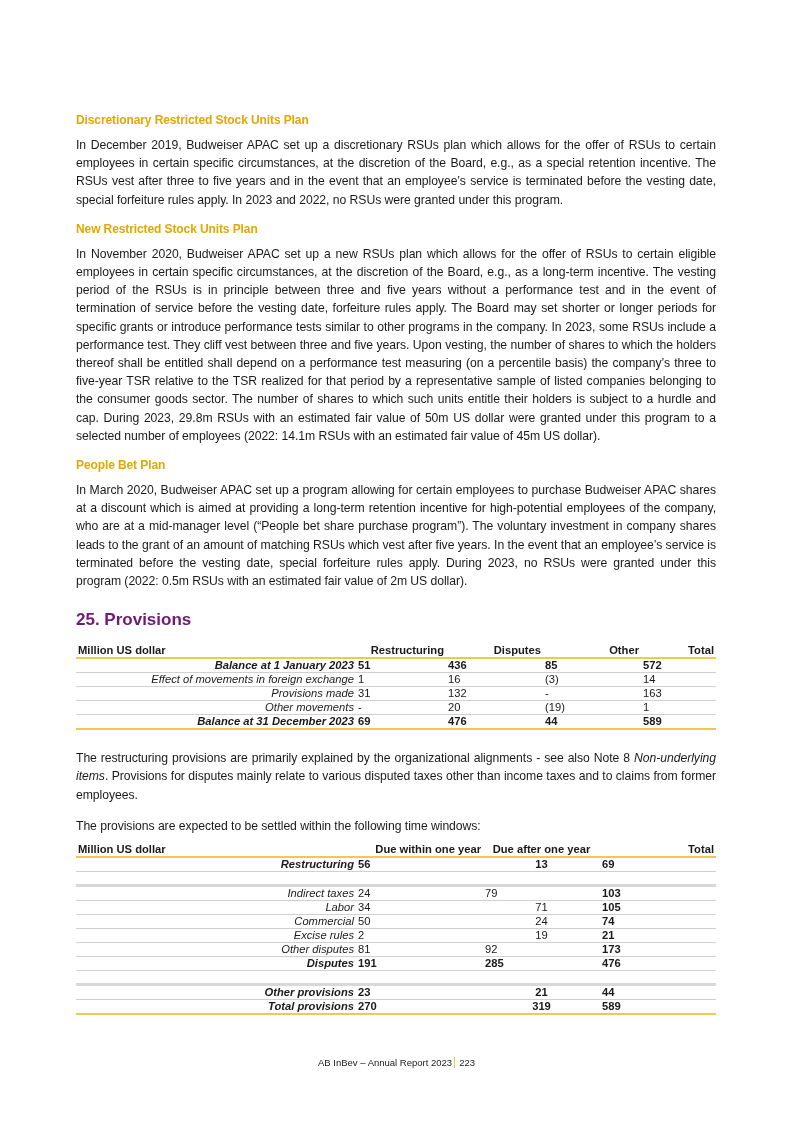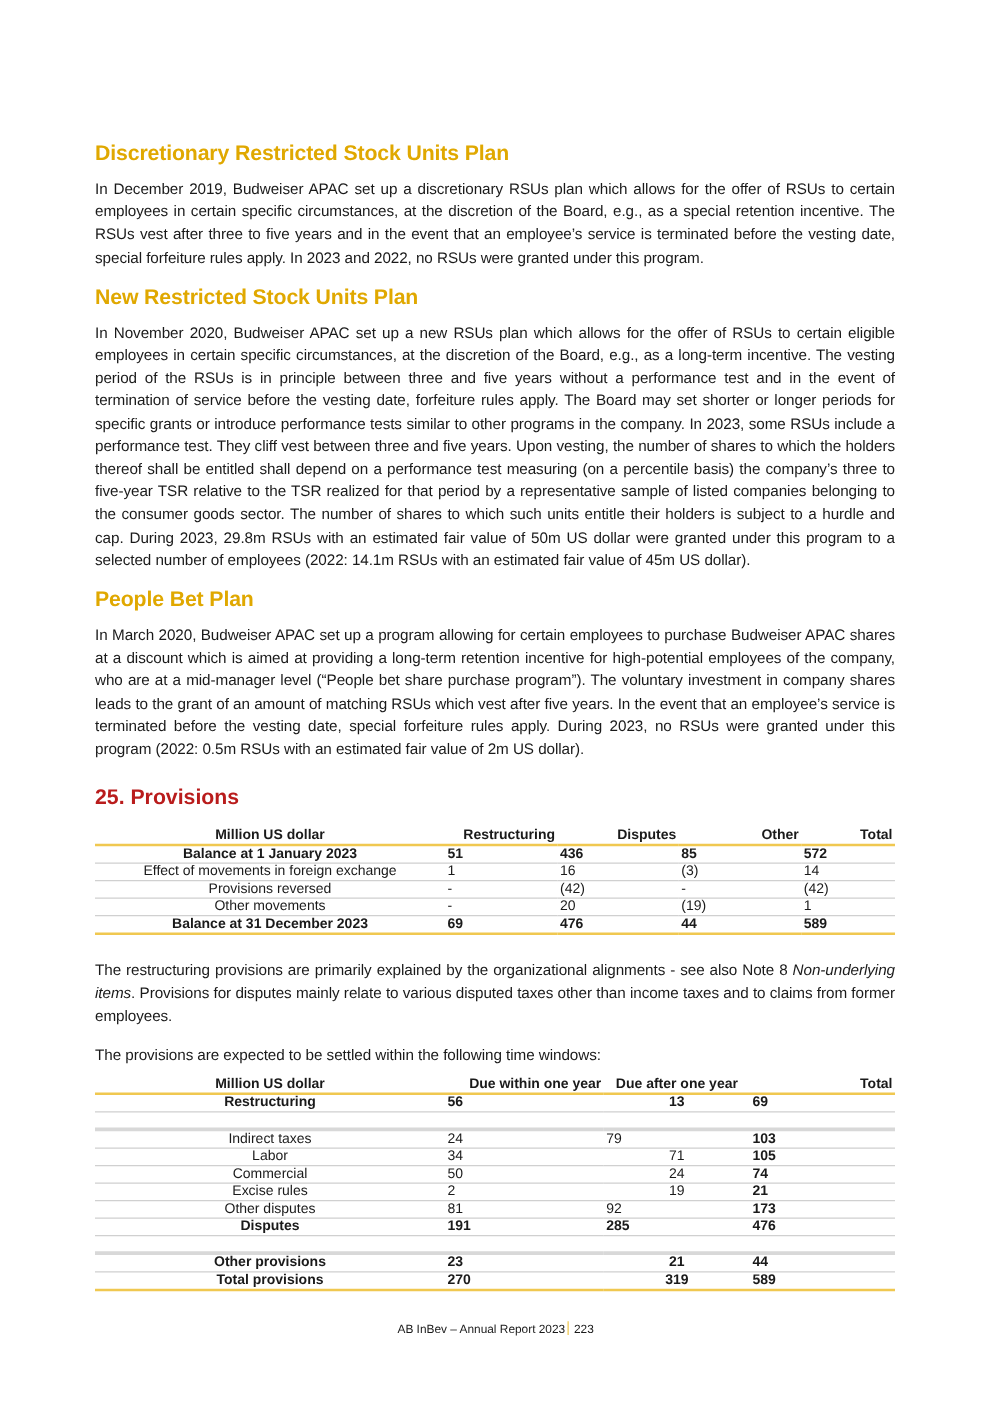--- a/index.html
+++ b/index.html
@@ -2,41 +2,41 @@
 <html><head>
   <meta charset="utf-8">
   <style>
     html, body { margin: 0; padding: 0; background: #ffffff; }
     body {
       width: 793px; height: 1121px; position: relative; overflow: hidden;
       font-family: "Liberation Sans", sans-serif; color: #1a1a1a;
     }
     .content { position: absolute; left: 76px; top: 113px; width: 640px; }
     .subhead {
-      color: #e0a800; font-weight: bold; font-size: 17px; margin: 0 0 9px 0;
+      color: #e0a800; font-weight: bold; font-size: 12px; margin: 0 0 9px 0;
       letter-spacing: -0.1px;
     }
     .para {
       font-size: 12.2px; line-height: 18.2px; text-align: justify; margin: 0 0 13px 0;
       letter-spacing: -0.05px;
     }
     .section-title {
-      color: #b91c1c; font-weight: bold; font-size: 17px; margin: 20px 0 14px 0;
+      color: #701a75; font-weight: bold; font-size: 17px; margin: 20px 0 14px 0;
     }
     table.fin {
       width: 640px; border-collapse: collapse; font-size: 11.2px; margin-bottom: 12px;
     }
     table.fin td, table.fin th {
       padding: 0 2px; height: 13px; line-height: 13px; white-space: nowrap;
       border-bottom: 1px solid #d0d0d0;
     }
     table.fin th { font-weight: bold; text-align: right; border-bottom: 2px solid #f0c850; }
-    table.fin th.first { text-align: center; }
+    table.fin th.first { text-align: left; }
     table.fin td.num { text-align: left; }
-    table.fin td.label { text-align: center; }
+    table.fin td.label { text-align: right; font-style: italic; }
     table.fin tr.bold td { font-weight: bold; }
     table.fin tr.total-final td { border-bottom: 2px solid #f0c850; }
     table.fin tr.spacer td { height: 12px; border-bottom: 3px solid #d8d8d8; }
     table.fin td.bnum { font-weight: bold; }
     .footer {
       position: absolute; top: 1057px; left: 0; width: 793px; text-align: center;
       font-size: 9.5px; color: #1a1a1a;
     }
     .footer .sep { display: inline-block; width: 1px; height: 11px; background: #f0c850; vertical-align: -2px; margin: 0 4px 0 2px; }
     em { font-style: italic; }
@@ -83,25 +83,25 @@
           <td class="num">572</td>
         </tr>
         <tr>
           <td class="label">Effect of movements in foreign exchange</td>
           <td class="num">1</td>
           <td class="num">16</td>
           <td class="num">(3)</td>
           <td class="num">14</td>
         </tr>
         <tr>
-          <td class="label">Provisions reversed</td>
+          <td class="label">Provisions made</td>
+          <td class="num">31</td>
+          <td class="num">132</td>
           <td class="num">-</td>
-          <td class="num">(42)</td>
-          <td class="num">-</td>
-          <td class="num">(42)</td>
+          <td class="num">163</td>
         </tr>
         <tr>
           <td class="label">Other movements</td>
           <td class="num">-</td>
           <td class="num">20</td>
           <td class="num">(19)</td>
           <td class="num">1</td>
         </tr>
         <tr class="bold total-final">
           <td class="label">Balance at 31 December 2023</td>

